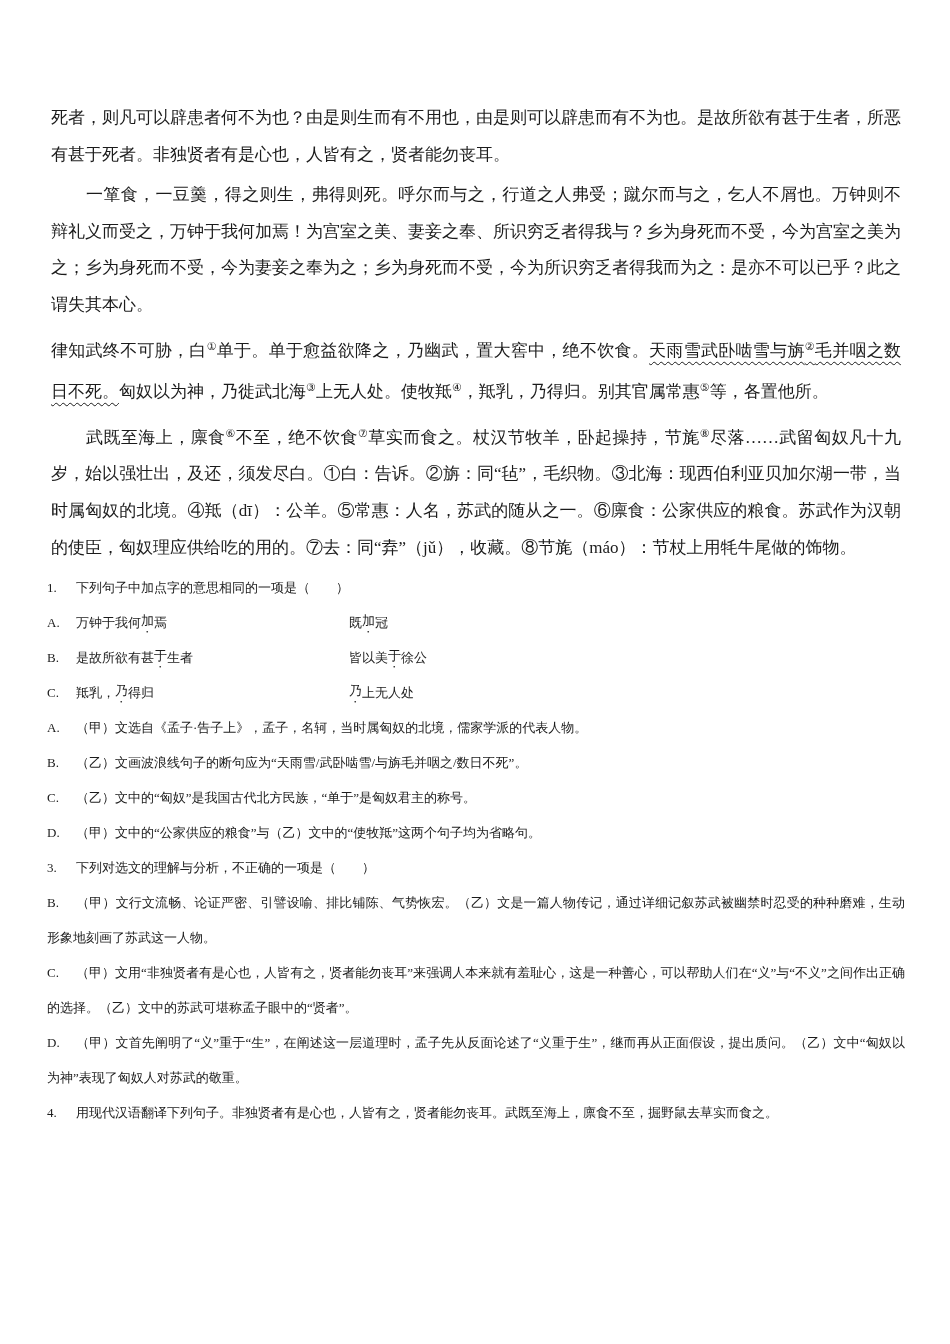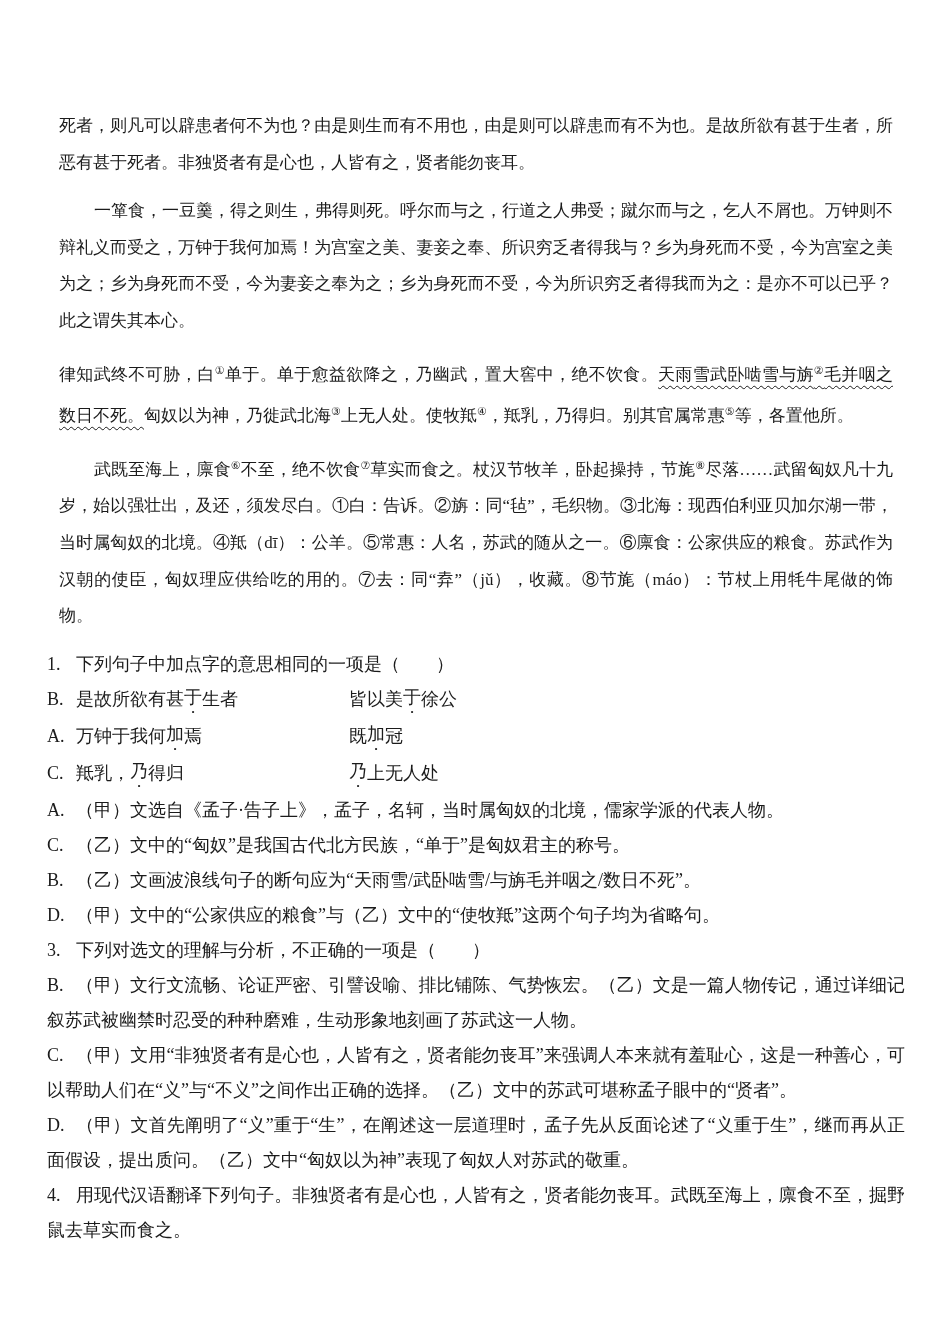--- a/index.html
+++ b/index.html
@@ -11,24 +11,24 @@
     font-family: "Liberation Serif", "DejaVu Serif", serif;
     box-sizing: border-box;
     padding: 96px 45px 0 47px;
     overflow: hidden;
   }
   .passage {
     font-size: 17px;
     line-height: 36.6px;
     text-align: justify;
   }
-  .passage p { margin: 12px; }
+  .passage p { margin: 4px; }
   .indent { text-indent: 35px; }
   .questions {
-    font-size: 18px;
+    font-size: 13px;
     line-height: 35px;
     text-align: justify;
   }
   .questions p { margin: 0; }
   .qlabel {
     display: inline-block;
     min-width: 29px;
   }
   .col1 {
     display: inline-block;
@@ -61,27 +61,27 @@
   <section class="passage">
     <p><span>死者，则凡可以辟患者何不为也？由是则生而有不用也，由是则可以辟患而有不为也。是故所欲有甚于生者，所恶有甚于死者。非独贤者有是心也，人皆有之，贤者能勿丧耳。</span></p>
     <p class="indent"><span>一箪食，一豆羹，得之则生，弗得则死。呼尔而与之，行道之人弗受；蹴尔而与之，乞人不屑也。万钟则不辩礼义而受之，万钟于我何加焉！为宫室之美、妻妾之奉、所识穷乏者得我与？乡为身死而不受，今为宫室之美为之；乡为身死而不受，今为妻妾之奉为之；乡为身死而不受，今为所识穷乏者得我而为之：是亦不可以已乎？此之谓失其本心。</span></p>
     <p><span>律知武终不可胁，白</span><span><span class="sup">①</span></span><span>单于。单于愈益欲降之，乃幽武，置大窖中，绝不饮食。</span><span class="wavy">天雨雪武卧啮雪与旃</span><span class="wavy"><span class="sup">②</span></span><span class="wavy">毛并咽之数日不死。</span><span>匈奴以为神，乃徙武北海</span><span><span class="sup">③</span></span><span>上无人处。使牧羝</span><span><span class="sup">④</span></span><span>，羝乳，乃得归。别其官属常惠</span><span><span class="sup">⑤</span></span><span>等，各置他所。</span></p>
     <p class="indent"><span>武既至海上，廪食</span><span><span class="sup">⑥</span></span><span>不至，绝不饮食</span><span><span class="sup">⑦</span></span><span>草实而食之。杖汉节牧羊，卧起操持，节旄</span><span><span class="sup">⑧</span></span><span>尽落……武留匈奴凡十九岁，始以强壮出，及还，须发尽白。①白：告诉。②旃：同“毡”，毛织物。③北海：现西伯利亚贝加尔湖一带，当时属匈奴的北境。④羝（dī）：公羊。⑤常惠：人名，苏武的随从之一。⑥廪食：公家供应的粮食。苏武作为汉朝的使臣，匈奴理应供给吃的用的。⑦去：同“弆”（jǔ），收藏。⑧节旄（máo）：节杖上用牦牛尾做的饰物。</span></p>
   </section>
 
   <section class="questions">
 
     <p><span class="qlabel">1.</span><span>下列句子中加点字的意思相同的一项是（　　）</span></p>
+    <p><span class="qlabel">A.</span><span class="col1"><span>万钟于我何</span><span class="emph">加</span><span>焉</span></span><span class="col2"><span>既</span><span class="emph">加</span><span>冠</span></span></p>
     <p><span class="qlabel">B.</span><span class="col1"><span>是故所欲有甚</span><span class="emph">于</span><span>生者</span></span><span class="col2"><span>皆以美</span><span class="emph">于</span><span>徐公</span></span></p>
-    <p><span class="qlabel">A.</span><span class="col1"><span>万钟于我何</span><span class="emph">加</span><span>焉</span></span><span class="col2"><span>既</span><span class="emph">加</span><span>冠</span></span></p>
     <p><span class="qlabel">C.</span><span class="col1"><span>羝乳，</span><span class="emph">乃</span><span>得归</span></span><span class="col2"><span class="emph">乃</span><span>上无人处</span></span></p>
 
     <p><span class="qlabel">A.</span><span>（甲）文选自《孟子·告子上》，孟子，名轲，当时属匈奴的北境，儒家学派的代表人物。</span></p>
+    <p><span class="qlabel">B.</span><span>（乙）文画波浪线句子的断句应为“天雨雪/武卧啮雪/与旃毛并咽之/数日不死”。</span></p>
     <p><span class="qlabel">C.</span><span>（乙）文中的“匈奴”是我国古代北方民族，“单于”是匈奴君主的称号。</span></p>
-    <p><span class="qlabel">B.</span><span>（乙）文画波浪线句子的断句应为“天雨雪/武卧啮雪/与旃毛并咽之/数日不死”。</span></p>
     <p><span class="qlabel">D.</span><span>（甲）文中的“公家供应的粮食”与（乙）文中的“使牧羝”这两个句子均为省略句。</span></p>
 
     <p><span class="qlabel">3.</span><span>下列对选文的理解与分析，不正确的一项是（　　）</span></p>
     <p><span class="qlabel">B.</span><span>（甲）文行文流畅、论证严密、引譬设喻、排比铺陈、气势恢宏。（乙）文是一篇人物传记，通过详细记叙苏武被幽禁时忍受的种种磨难，生动形象地刻画了苏武这一人物。</span></p>
     <p><span class="qlabel">C.</span><span>（甲）文用“非独贤者有是心也，人皆有之，贤者能勿丧耳”来强调人本来就有羞耻心，这是一种善心，可以帮助人们在“义”与“不义”之间作出正确的选择。（乙）文中的苏武可堪称孟子眼中的“贤者”。</span></p>
     <p><span class="qlabel">D.</span><span>（甲）文首先阐明了“义”重于“生”，在阐述这一层道理时，孟子先从反面论述了“义重于生”，继而再从正面假设，提出质问。（乙）文中“匈奴以为神”表现了匈奴人对苏武的敬重。</span></p>
 
     <p><span class="qlabel">4.</span><span>用现代汉语翻译下列句子。非独贤者有是心也，人皆有之，贤者能勿丧耳。武既至海上，廪食不至，掘野鼠去草实而食之。</span></p>
 
   </section>

